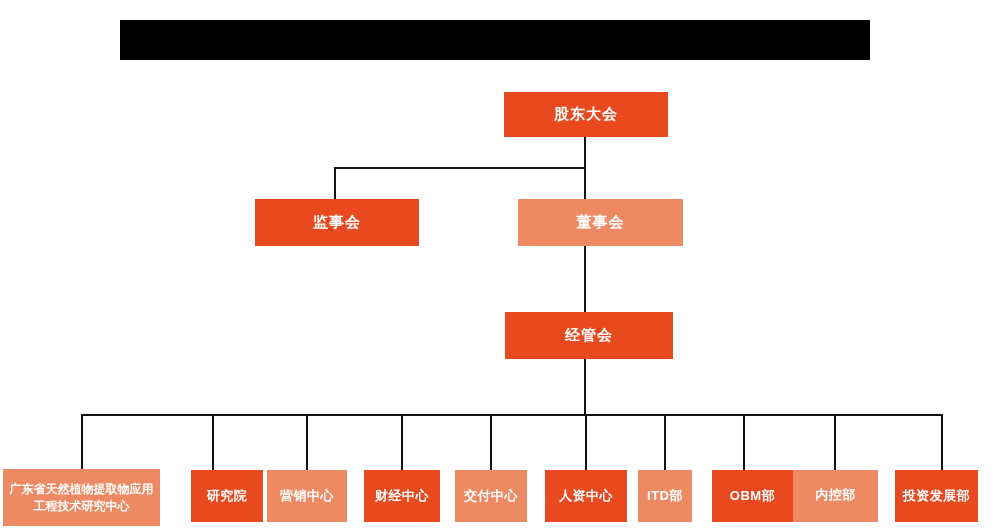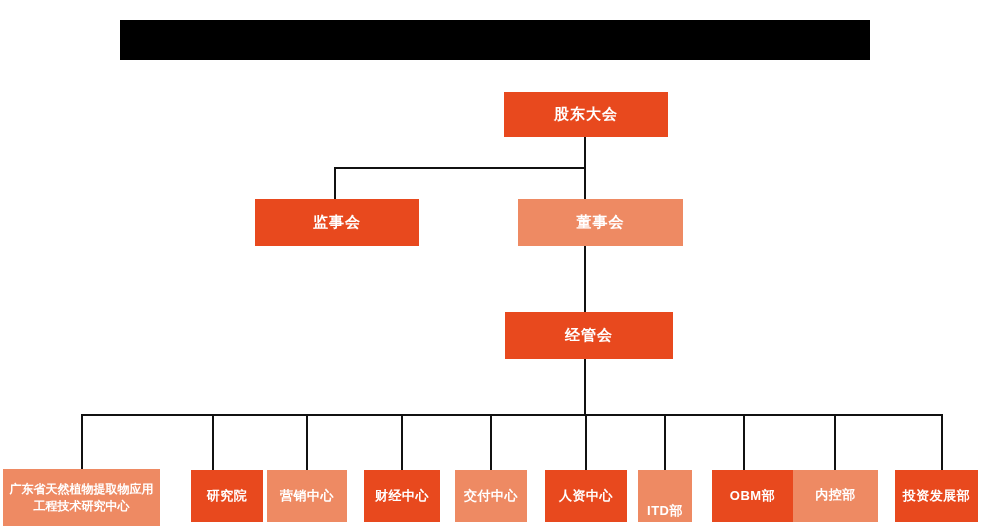--- a/index.html
+++ b/index.html
@@ -93,21 +93,21 @@
       </div>
       <div class="node primary dept" style="left: 364px; top: 470px; width: 76px; height: 52px;">
         <span class="node-label">财经中心</span>
       </div>
       <div class="node secondary dept" style="left: 455px; top: 470px; width: 72px; height: 52px;">
         <span class="node-label">交付中心</span>
       </div>
       <div class="node primary dept" style="left: 545px; top: 470px; width: 82px; height: 52px;">
         <span class="node-label">人资中心</span>
       </div>
-      <div class="node secondary dept" style="left: 638px; top: 470px; width: 54px; height: 52px; align-items: flex-end;">
+      <div class="node secondary dept" style="left: 638px; top: 470px; width: 54px; height: 52px;">
         <span class="node-label">ITD部</span>
       </div>
       <div class="node primary dept" style="left: 712px; top: 470px; width: 81px; height: 52px;">
         <span class="node-label">OBM部</span>
       </div>
       <div class="node secondary dept" style="left: 793px; top: 470px; width: 85px; height: 52px; font-family: Liberation Mono, monospace;">
         <span class="node-label">内控部</span>
       </div>
       <div class="node primary dept" style="left: 895px; top: 470px; width: 83px; height: 52px;">
         <span class="node-label">投资发展部</span>

